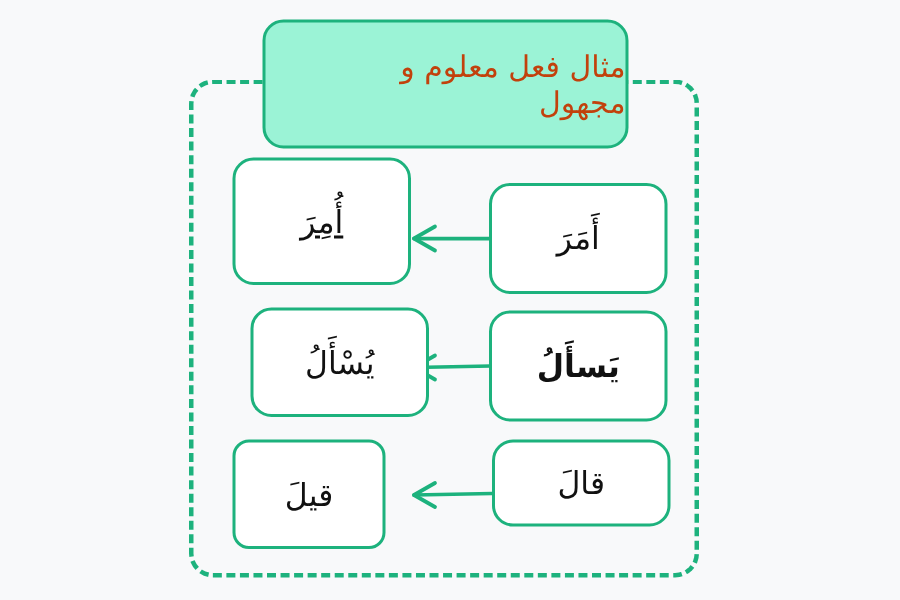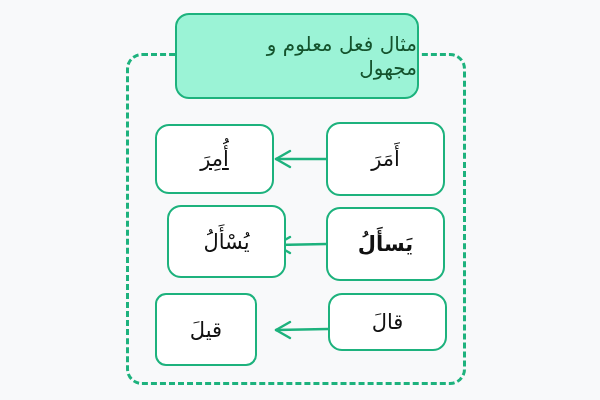--- a/index.html
+++ b/index.html
@@ -1,18 +1,18 @@
 <!DOCTYPE html>
 <html><head>
 <meta charset="utf-8">
 <style>
   html,body{margin:0;padding:0;}
   body{width:600px;height:400px;background:#f8f9fa;position:relative;overflow:hidden;font-family:"DejaVu Sans",sans-serif;}
   .frame{position:absolute;left:126px;top:53px;width:340px;height:332px;border:3px dashed #1db27d;border-radius:16px;box-sizing:border-box;}
-  .title{position:absolute;left:175px;top:13px;width:244px;height:86px;background:#9bf3d6;border:2.5px solid #1db27d;border-radius:14px;box-sizing:border-box;display:flex;align-items:center;justify-content:center;font-size:20px;color:#14532d;direction:rtl;padding-left:32px;}
+  .title{position:absolute;left:175px;top:13px;width:244px;height:86px;background:#9bf3d6;border:2.5px solid #1db27d;border-radius:14px;box-sizing:border-box;display:flex;align-items:center;justify-content:center;font-size:20px;color:#c2410c;direction:rtl;padding-left:32px;}
   .node{position:absolute;background:#fff;border:2.5px solid #1db27d;border-radius:14px;box-sizing:border-box;display:flex;align-items:center;justify-content:center;font-size:21px;color:#111;direction:rtl;}
   svg.arrows{position:absolute;left:0;top:0;}
 </style>
 </head>
 <body>
 
 <div class="frame"></div>
 <div class="title">مثال فعل معلوم و مجهول</div>
 
 <svg class="arrows" width="600" height="400">
@@ -20,19 +20,19 @@
     <line x1="327" y1="159" x2="276" y2="159"></line>
     <polyline points="290,151 276,159 290,167"></polyline>
     <line x1="327" y1="244" x2="276" y2="245"></line>
     <polyline points="290,237 276,245 290,253"></polyline>
     <line x1="328" y1="329" x2="276" y2="330"></line>
     <polyline points="290,322 276,330 290,338"></polyline>
   </g>
 </svg>
 
 <div class="node" style="left:326px;top:122px;width:119px;height:74px;">أَمَرَ</div>
-<div class="node" style="left:155px;top:124px;width:119px;height:70px;text-decoration:underline;">أُمِرَ</div>
+<div class="node" style="left:155px;top:105px;width:119px;height:85px;text-decoration:underline;">أُمِرَ</div>
 
 <div class="node" style="left:326px;top:207px;width:119px;height:74px;font-weight:bold;">يَسأَلُ</div>
 <div class="node" style="left:155px;top:205px;width:119px;height:73px;margin-left:12px;">يُسْأَلُ</div>
 
 <div class="node" style="left:328px;top:293px;width:119px;height:58px;">قالَ</div>
 <div class="node" style="left:155px;top:293px;width:102px;height:73px;border-radius:11px;">قيلَ</div>
 
 </body></html>

